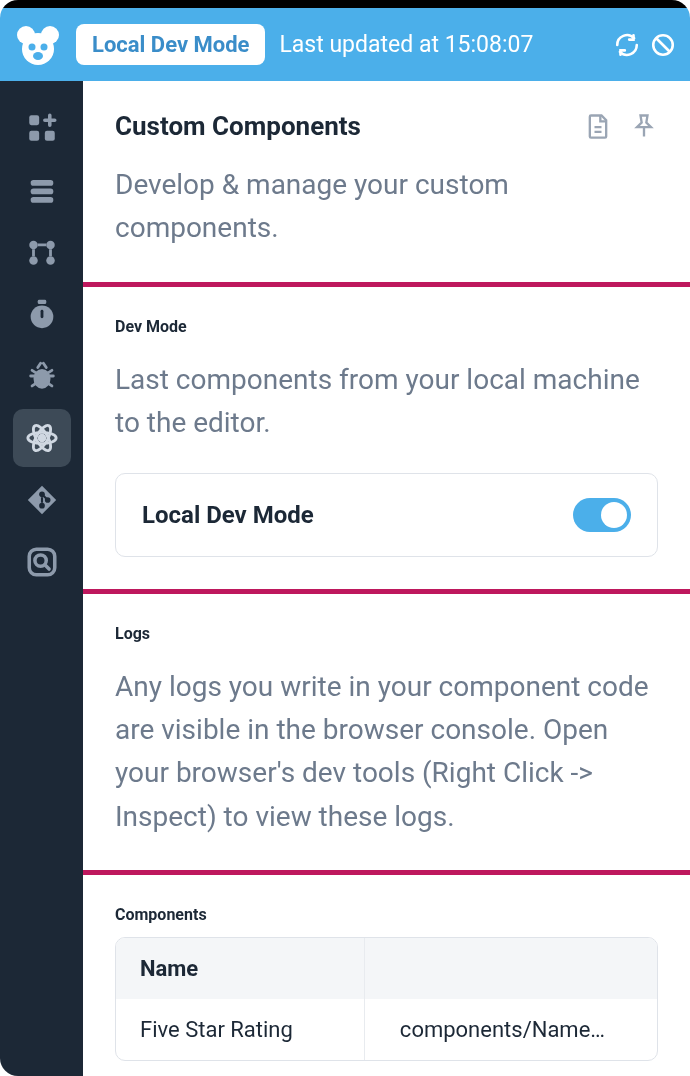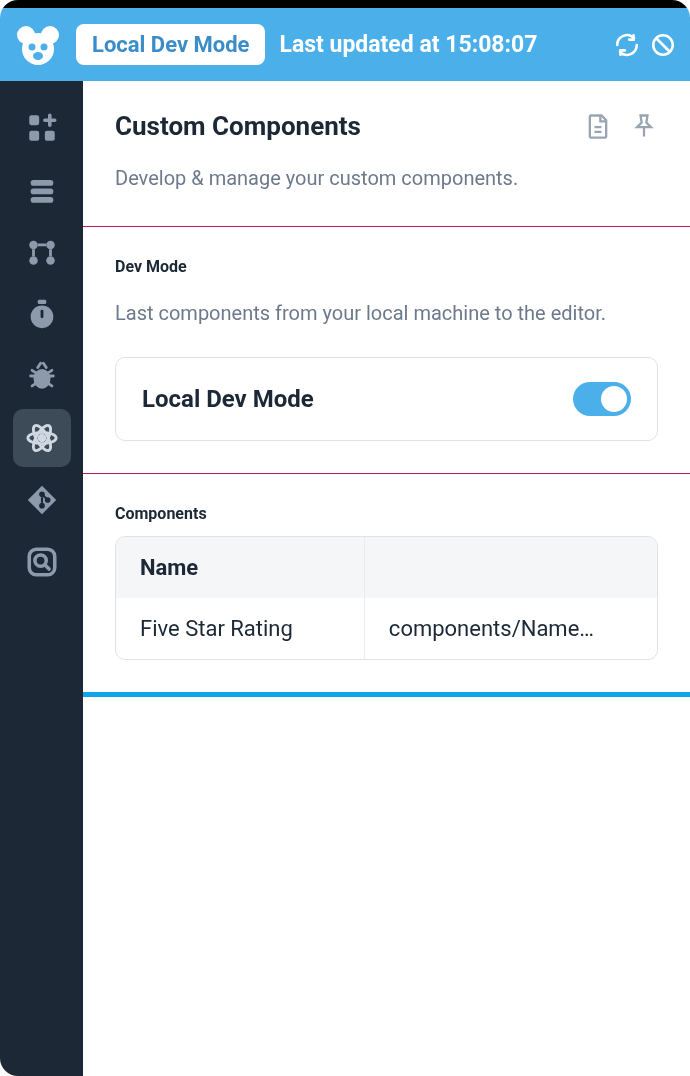--- a/index.html
+++ b/index.html
@@ -35,21 +35,21 @@
     .badge {
       background: #fff;
       color: #3a8dc9;
       font-weight: 700;
       font-size: 22px;
       padding: 8px 16px;
       border-radius: 8px;
     }
     .header-text {
       color: #fff;
-      font-weight: 700;
+      font-weight: 400;
       font-size: 23px;
       flex: 1;
       white-space: nowrap;
     }
     .header-icons {
       display: flex;
       gap: 10px;
       align-items:center;
     }
     .header-icon {
@@ -84,31 +84,31 @@
     }
     .side-item svg { width: 34px; height: 34px; color:#8d9aab; }
     .side-item.active svg { color:#d0d8e2; }
     .main {
       flex: 1;
       background:#fff;
       overflow-y:auto;
     }
     .section {
       padding: 30px 32px 32px 32px;
-      border-bottom: 1px solid #be185d;
+      border-bottom: 5px solid #be185d;
     }
     .section-head { display:flex; align-items:center; justify-content:space-between; }
     .section-title {
       font-size: 26px;
       font-weight: 700;
       color: #1c2836;
     }
     .section-sub {
       margin-top: 22px;
-      font-size: 20px;
+      font-size: 28px;
       color: #6d7a8c;
       line-height: 1.55;
     }
     .section-actions { display:flex; gap:18px; }
     .action-icon { width:28px; height:28px; color:#9aa5b4; cursor:pointer; }
     .subheading {
       font-size: 16px;
       font-weight: 700;
       color:#1c2836;
     }
@@ -139,21 +139,21 @@
       display:flex;
     }
     .th, .td {
       padding: 18px 24px;
       font-size:22px;
     }
     .th { font-weight:700; color:#1c2836; }
     .td { color:#1c2836; }
     .col-name { flex:0 0 46%; border-right:1px solid #e8ebef; }
     .col-path{ flex:1; }
-    .tbody .tr { display:flex; }
+    .tbody .tr { display:flex;gap:11px; }
     .ellipsis { white-space:nowrap; overflow:hidden; text-overflow:ellipsis; }
   </style>
 </head>
 <body>
 
 <div class="topbar"></div>
 
 <div class="header">
   <div class="logo">
     <svg viewBox="0 0 48 48" fill="#fff">
@@ -273,20 +273,24 @@
       <div class="subheading">Dev Mode</div>
       <div class="section-sub">Last components from your local machine to the editor.</div>
       <div class="card">
         <div class="card-label">Local Dev Mode</div>
         <div class="toggle">
           <div class="toggle-knob"></div>
         </div>
       </div>
     </div>
 
+    <div class="section">
+      <div class="subheading">Logs</div>
+      <div class="section-sub">Any logs you write in your component code are visible in the browser console. Open your browser's dev tools (Right Click -&gt; Inspect) to view these logs.</div>
+    </div>
 
     <div class="section" style="border-bottom:5px solid #0ea5e9;">
       <div class="subheading">Components</div>
       <div class="table">
         <div class="thead">
           <div class="th col-name">Name</div>
         </div>
         <div class="tbody">
           <div class="tr">
             <div class="td col-name">Five Star Rating</div>

